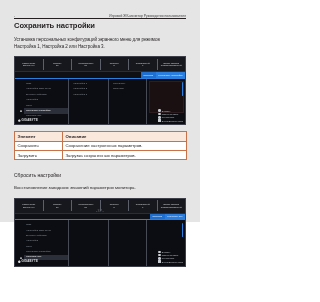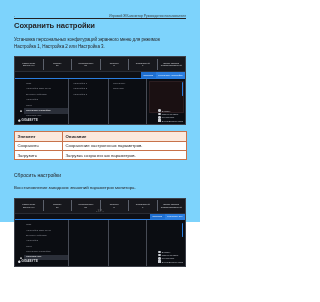--- a/index.html
+++ b/index.html
@@ -13,21 +13,21 @@
     font-family: "Liberation Sans", sans-serif;
     color: #231f20;
     overflow: hidden;
     position: relative;
   }
 
   .page {
     width: 200px;
     height: 222px;
     position: relative;
-    background: #7dd3fc;
+    background: #e5e5e5;
     box-sizing: border-box;
   }
 
   
   .page-header {
     position: absolute;
     top: 9px;
     left: 14px;
     right: 14px;
     height: 9px;

